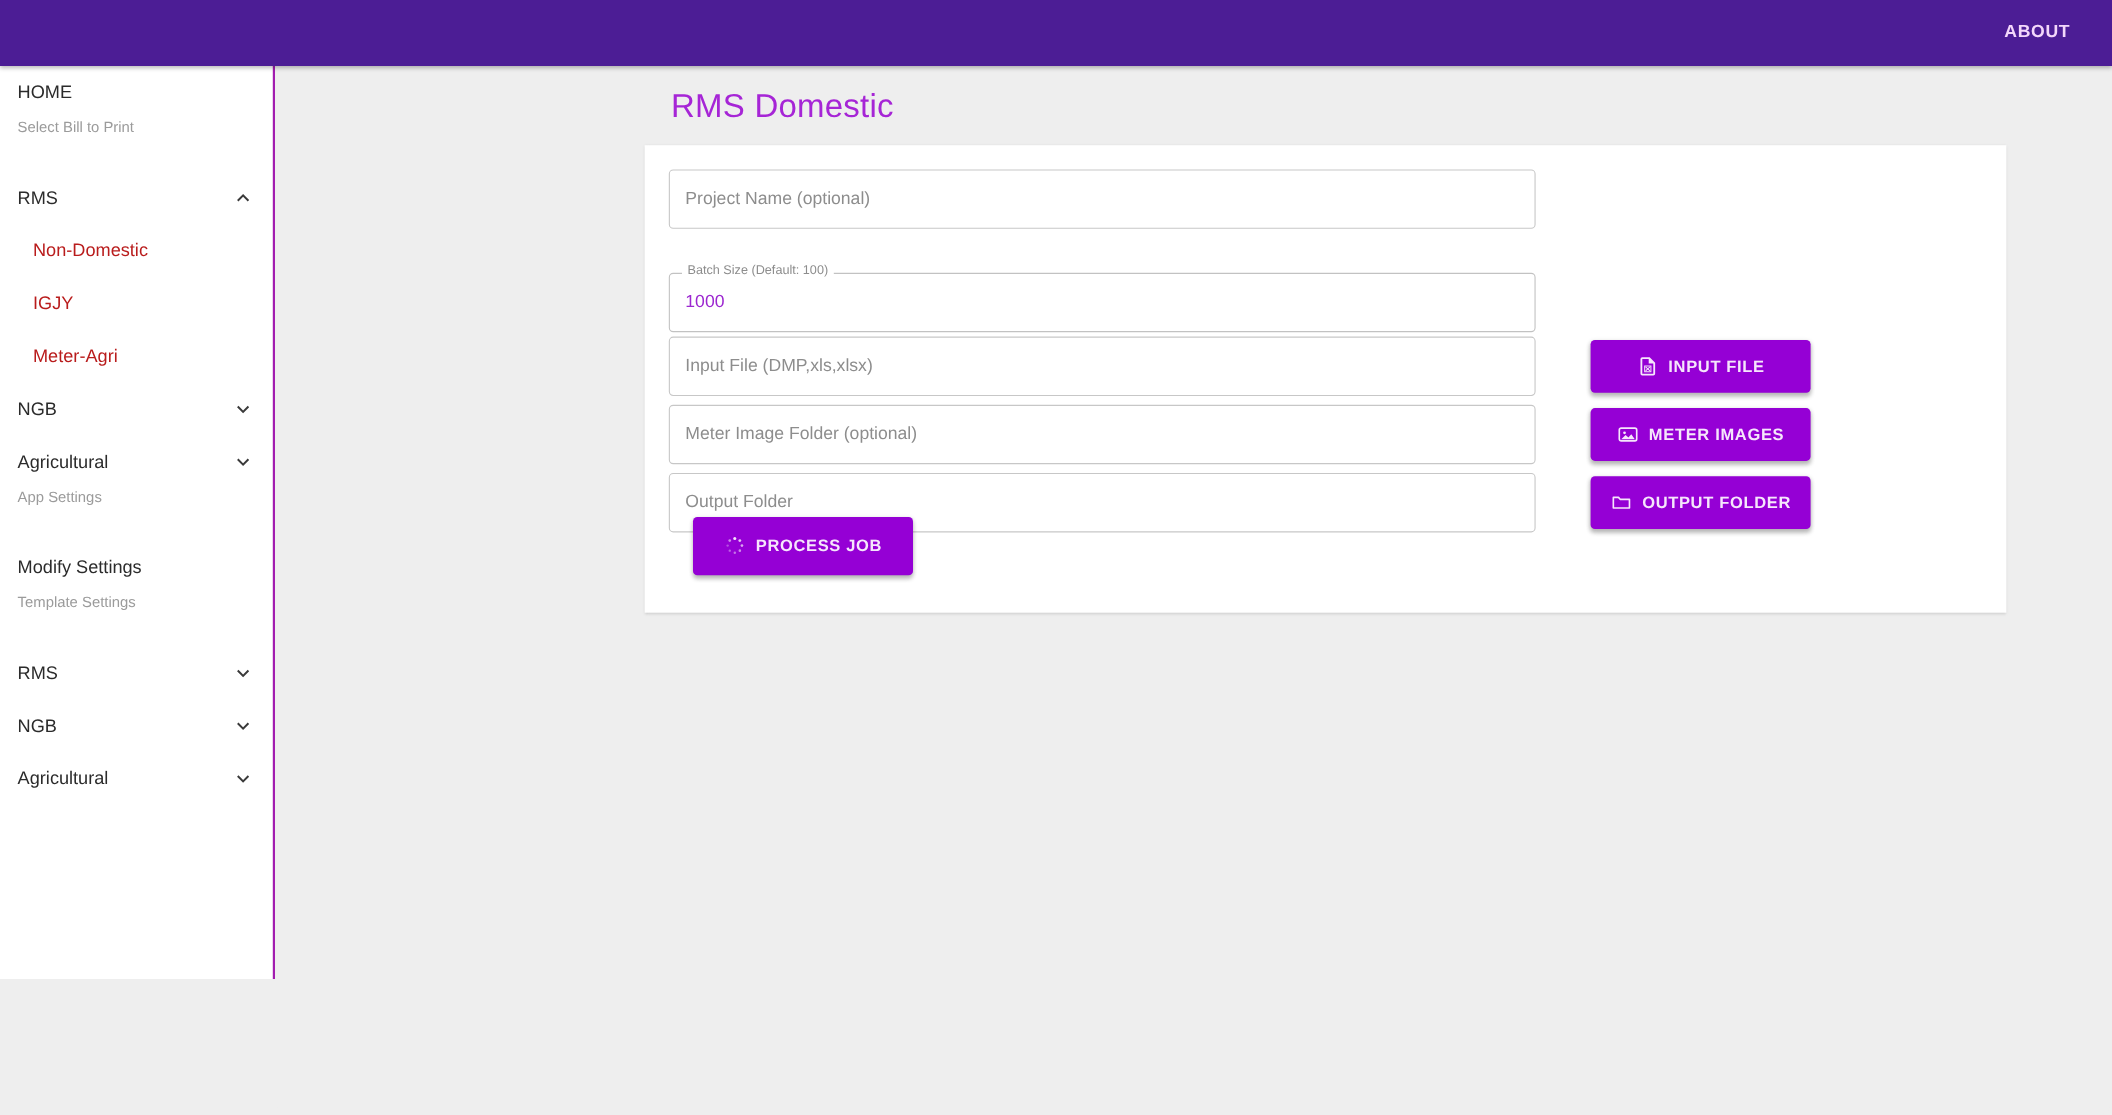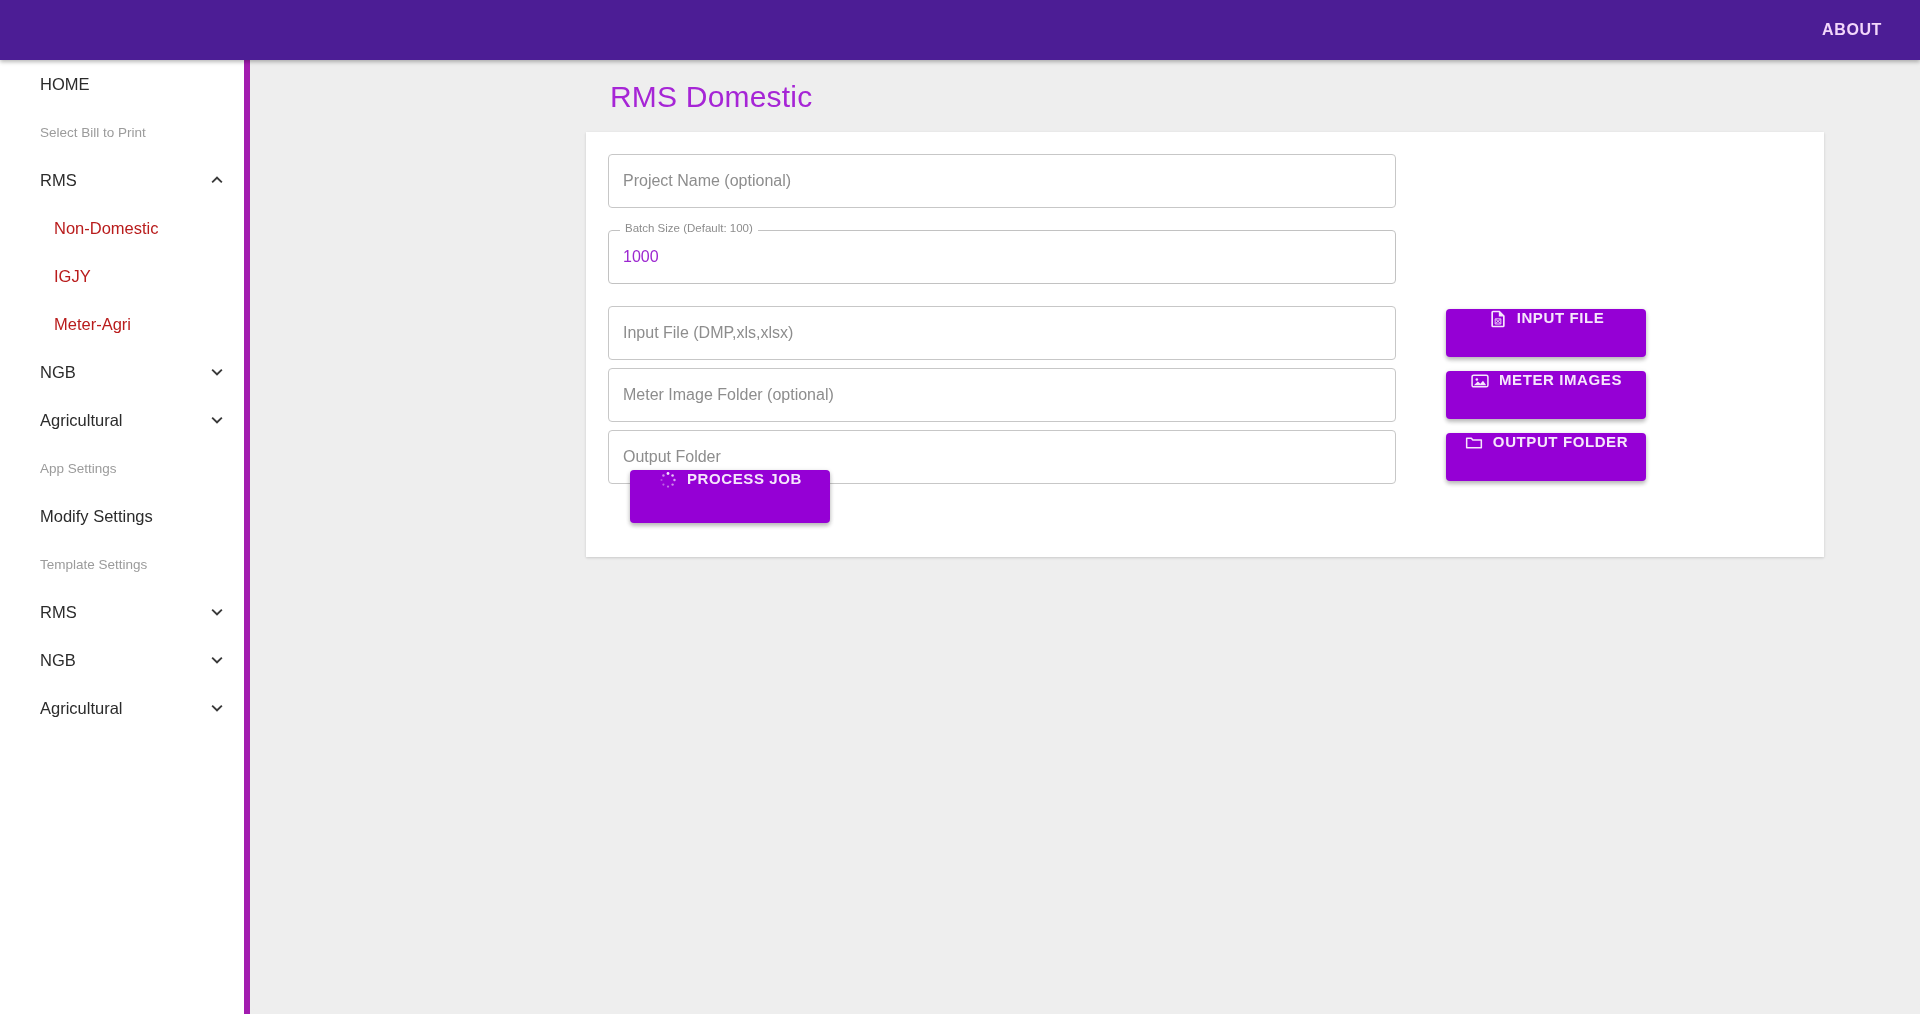--- a/index.html
+++ b/index.html
@@ -31,43 +31,41 @@
     padding: 8px 14px;
     margin-right: 24px;
     cursor: pointer;
     user-select: none;
   }
 
   
   .sidebar {
     position: absolute;
     top: 60px; left: 0;
-    width: 250px; height: 954px;
+    width: 250px; height: 830px;
     background: #ffffff;
-    border-right: 6px solid #a21caf;
+    border-right: 2px solid #a21caf;
     overflow: hidden;
     z-index: 20;
-    padding-left: 24px;
   }
   .nav-item {
     height: 48px;
     display: flex;
     align-items: center;
     padding: 0 16px 0 16px;
     font-size: 16.5px;
     color: #2b2b2b;
     cursor: pointer;
     user-select: none;
     justify-content: space-between;
   }
   .nav-item .lbl { white-space: nowrap; }
   .nav-section {
     height: 48px;
     display: flex;
-    align-items: center;
     padding: 0 16px;
     font-size: 13.5px;
     color: #9b9b9b;
     user-select: none;
   }
   .nav-sub {
     height: 48px;
     display: flex;
     align-items: center;
     padding: 0 16px 0 30px;
@@ -158,21 +156,21 @@
     background: #9500d5;
     color: #f6e6fc;
     border: none;
     border-radius: 4px;
     height: 48px;
     padding: 0 20px;
     font-size: 15px;
     font-weight: bold;
     letter-spacing: 0.6px;
     display: inline-flex;
-    align-items: flex-start;
+    align-items: center;
     gap: 9px;
     cursor: pointer;
     box-shadow: 0 3px 4px rgba(0,0,0,0.22), 0 1px 5px rgba(0,0,0,0.12);
     font-family: "Liberation Sans", sans-serif;
     white-space: nowrap;
   }
   .btn .ico { display: inline-flex; width: 20px; height: 20px; flex: 0 0 auto; }
   .btn .ico svg { display: block; }
   .side-btn {
     position: absolute;
@@ -288,21 +286,21 @@
   <div class="page-title">RMS Domestic</div>
 
   <div class="card">
 
     <div class="form-row" style="top:22px;">
       <div class="field">
         <span class="ph">Project Name (optional)</span>
       </div>
     </div>
 
-    <div class="form-row" style="top:98px;">
+    <div class="form-row" style="top:116px;">
       <div class="field notched">
         <span class="notch-label">Batch Size (Default: 100)</span>
         <span class="val">1000</span>
       </div>
     </div>
 
     <div class="form-row" style="top:174px;">
       <div class="field">
         <span class="ph">Input File (DMP,xls,xlsx)</span>
       </div>

